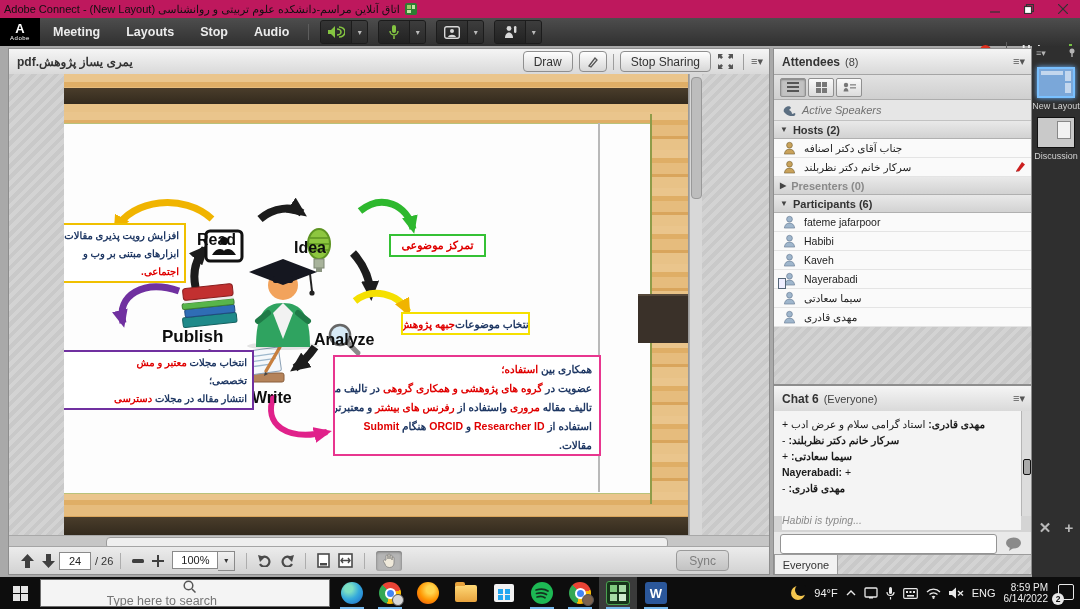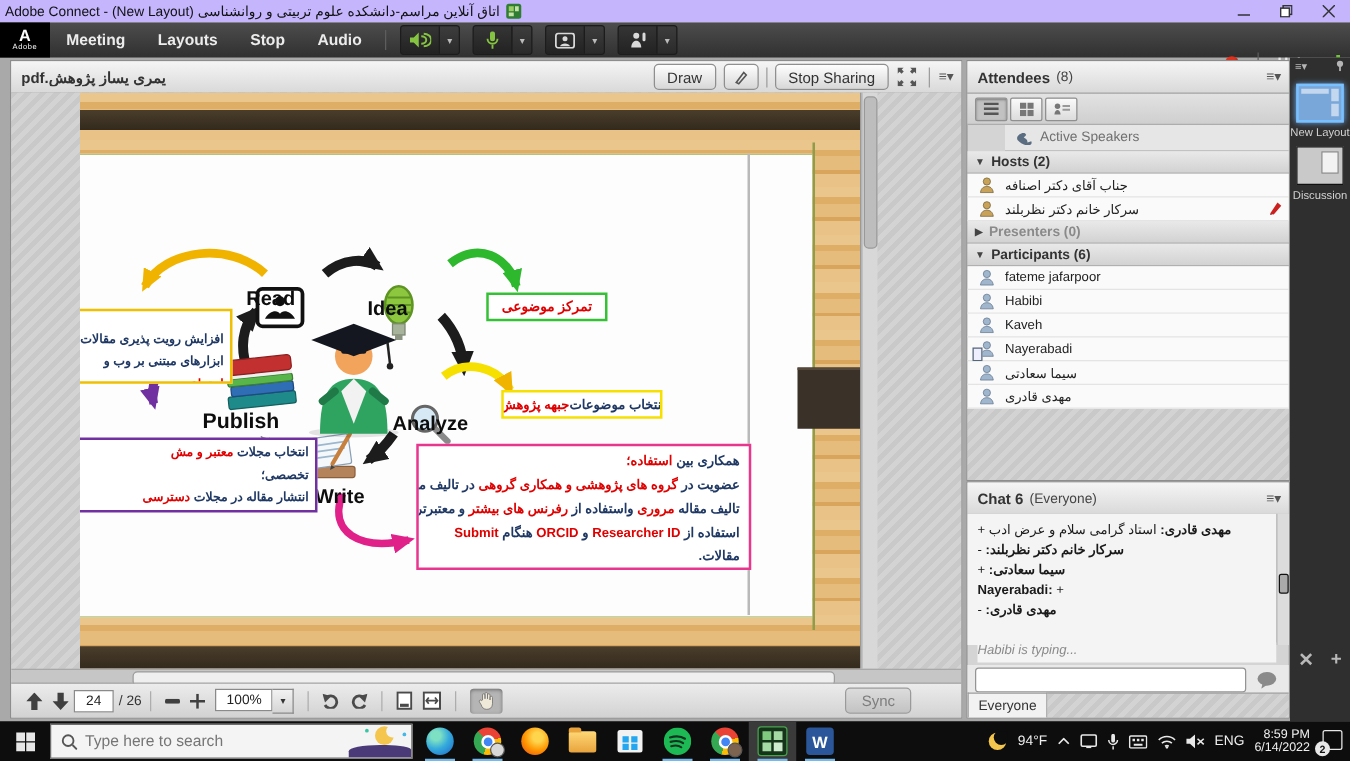--- a/index.html
+++ b/index.html
@@ -1,19 +1,19 @@
 <!DOCTYPE html>
 <html><head>
 <meta charset="utf-8">
 <style>
   html,body{margin:0;padding:0;background:#000;}
   #app{position:relative;width:1080px;height:609px;overflow:hidden;
        font-family:"Liberation Sans",sans-serif;background:#a9a9a9;}
   
-  #titlebar{position:absolute;left:0;top:0;width:1080px;height:18px;background:#c4b5fd;
+  #titlebar{position:absolute;left:0;top:0;width:1080px;height:18px;background:#be185d;
             border-bottom:1px solid #b5b5b5;display:flex;align-items:center;font-size:11px;color:#111;}
   .tb-title{margin-left:4px;white-space:nowrap;}
   .tb-appicon{width:12px;height:12px;margin-left:5px;background:#2e7d32;border-radius:2px;
               display:inline-block;position:relative;}
   .tb-appicon:after{content:'';position:absolute;inset:2px;background:
       linear-gradient(#9ccc65,#9ccc65) 0 0/4px 4px no-repeat,
       linear-gradient(#c5e1a5,#c5e1a5) 5px 0/3px 4px no-repeat,
       linear-gradient(#c5e1a5,#c5e1a5) 0 5px/4px 3px no-repeat;}
   .win-btns{position:absolute;right:0;top:0;height:18px;display:flex;}
   .win-btn{width:34px;height:18px;display:flex;align-items:center;justify-content:center;}
@@ -62,21 +62,21 @@
   #panel-edge{position:absolute;left:586px;top:40px;width:2px;height:390px;background:#8f9c49;}
   #dark-block{position:absolute;left:574px;top:220px;width:50px;height:47px;background:#3a3129;border-top:2px solid #55483a;}
   #diagram{position:absolute;left:0;top:49px;width:586px;height:369px;font-family:"Liberation Sans",sans-serif;}
   #arrows{position:absolute;left:0;top:0;}
   .dlabel{position:absolute;font-weight:bold;color:#0d0d0d;margin-top:20px;}
   .dicon{position:absolute;}
   .dbox{position:absolute;background:#fff;box-sizing:border-box;direction:rtl;text-align:right;
         color:#1f3864;font-weight:bold;overflow:hidden;}
   .dbox .sline{line-height:18px;font-size:10px;white-space:nowrap;}
   .dbox .red,.red{color:#e00000;}
-  #box-visibility{left:-6px;top:124px;width:128px;height:60px;border:2px solid #f0c000;padding:14px 5px;}
+  #box-visibility{left:-6px;top:100px;width:128px;height:60px;border:2px solid #f0c000;padding:2px 5px;}
   #box-focus{left:325px;top:111px;width:97px;height:23px;border:2px solid #35c135;
              display:flex;align-items:center;justify-content:center;font-size:11px;}
   #box-fronts{left:337px;top:189px;width:129px;height:23px;border:2px solid #f5e000;
               display:flex;align-items:center;justify-content:center;font-size:10.5px;white-space:nowrap;}
   #box-journals{left:-6px;top:227px;width:196px;height:60px;border:2px solid #7030a0;padding:2px 5px;}
   #box-collab{left:269px;top:232px;width:268px;height:101px;border:2px solid #e8368f;padding:3px 7px;}
   #box-collab .sline{line-height:19px;font-size:10.5px;}
   
   #vscroll{position:absolute;left:680px;top:0;width:12px;height:461px;background:#d8d8d8;border-left:1px solid #aaa;}
   #vscroll .thumb{position:absolute;left:1px;top:3px;width:9px;height:120px;background:#bdbdbd;border:1px solid #999;border-radius:4px;}
@@ -100,21 +100,21 @@
   
   #attendees-pod{left:773px;top:48px;width:259px;height:337px;display:flex;flex-direction:column;}
   .pod-title-b{font-weight:bold;margin-left:8px;}
   .pod-title-n{margin-left:5px;font-size:11px;color:#444;}
   #att-toolbar{height:24px;background:linear-gradient(#e2e2e2,#cfcfcf);border-bottom:1px solid #adadad;
                display:flex;align-items:center;padding-left:6px;gap:2px;}
   .vt-btn{width:24px;height:17px;border:1px solid #909090;border-radius:2px;display:flex;align-items:center;
           justify-content:center;background:linear-gradient(#fafafa,#dcdcdc);}
   .vt-btn.active{background:#c2c2c2;box-shadow:inset 0 1px 2px rgba(0,0,0,.35);}
   #active-speakers{height:20px;display:flex;align-items:center;padding-left:8px;gap:6px;background:#e6e6e6;
-                   border-bottom:1px solid #c2c2c2;color:#707070;font-size:11px;margin-left:30px;}
+                   border-bottom:1px solid #c2c2c2;color:#707070;font-size:11px;font-style:italic;}
   .att-sect{height:17px;background:linear-gradient(#e9e9e9,#d2d2d2);border-bottom:1px solid #b0b0b0;
             display:flex;align-items:center;font-size:11px;font-weight:bold;color:#333;gap:5px;padding-left:6px;}
   .att-sect .tri{font-size:8px;color:#444;}
   .att-sect.dim span:last-child{color:#8a8a8a;font-weight:bold;}
   .att-row{height:18px;background:#fafafa;border-bottom:1px solid #e4e4e4;display:flex;align-items:center;
            padding-left:8px;gap:7px;font-size:10.5px;color:#222;position:relative;}
   .pers{width:15px;height:14px;}
   .pers.host circle,.pers.host path{fill:#c9a25a;stroke:#6b5a2e;stroke-width:.6;}
   .pers.part circle,.pers.part path{fill:#9fb6cc;stroke:#5b7089;stroke-width:.6;}
   .badge-mobile{position:absolute;left:4px;top:8px;width:6px;height:9px;background:#eef;border:1px solid #567;}
@@ -148,21 +148,21 @@
   .thumb .d1{position:absolute;right:3px;top:3px;width:12px;height:16px;background:#f2f2f2;border:1px solid #888;}
   .layout-label{font-size:9px;color:#d2d2d2;margin-top:3px;}
   #rail-bottom{position:absolute;bottom:40px;left:0;right:0;display:flex;justify-content:space-around;color:#b9b9b9;
                font-size:15px;font-weight:bold;}
   
   #taskbar{position:absolute;left:0;top:577px;width:1080px;height:32px;background:#0d0d0d;}
   #start-btn{position:absolute;left:0;top:0;width:40px;height:32px;display:flex;align-items:center;justify-content:center;}
   .winlogo{display:grid;grid-template-columns:7px 7px;grid-template-rows:7px 7px;gap:1px;}
   .winlogo i{background:#e6e6e6;}
   #search-box{position:absolute;left:40px;top:2px;width:290px;height:28px;background:#f4f4f4;border:1px solid #6d6d6d;
-              box-sizing:border-box;display:flex;align-items:center;overflow:hidden;}
+              box-sizing:border-box;display:flex;align-items:center;overflow:hidden;flex-direction:column;}
   #search-box input{border:none;outline:none;background:transparent;font-size:12.5px;color:#333;flex:1;padding-left:6px;}
   #search-illu{width:58px;height:26px;position:relative;flex:none;}
   #search-illu .hill{position:absolute;right:0;bottom:0;width:50px;height:10px;background:#4a3a78;border-radius:50% 40% 0 0;}
   #search-illu .moon{position:absolute;right:14px;top:1px;width:15px;height:15px;border-radius:50%;background:#f4c64e;}
   #search-illu .moonbite{position:absolute;right:10px;top:0;width:10px;height:10px;border-radius:50%;background:#f4f4f4;}
   #search-illu .spark{position:absolute;width:3px;height:3px;border-radius:50%;}
   #task-icons{position:absolute;left:333px;top:0;display:flex;}
   .tb-slot{width:38px;height:32px;display:flex;align-items:center;justify-content:center;position:relative;}
   .tb-slot.run:after{content:'';position:absolute;bottom:0;left:7px;right:7px;height:2px;background:#76b9ed;}
   .tb-slot.active{background:#3a3a3a;}

